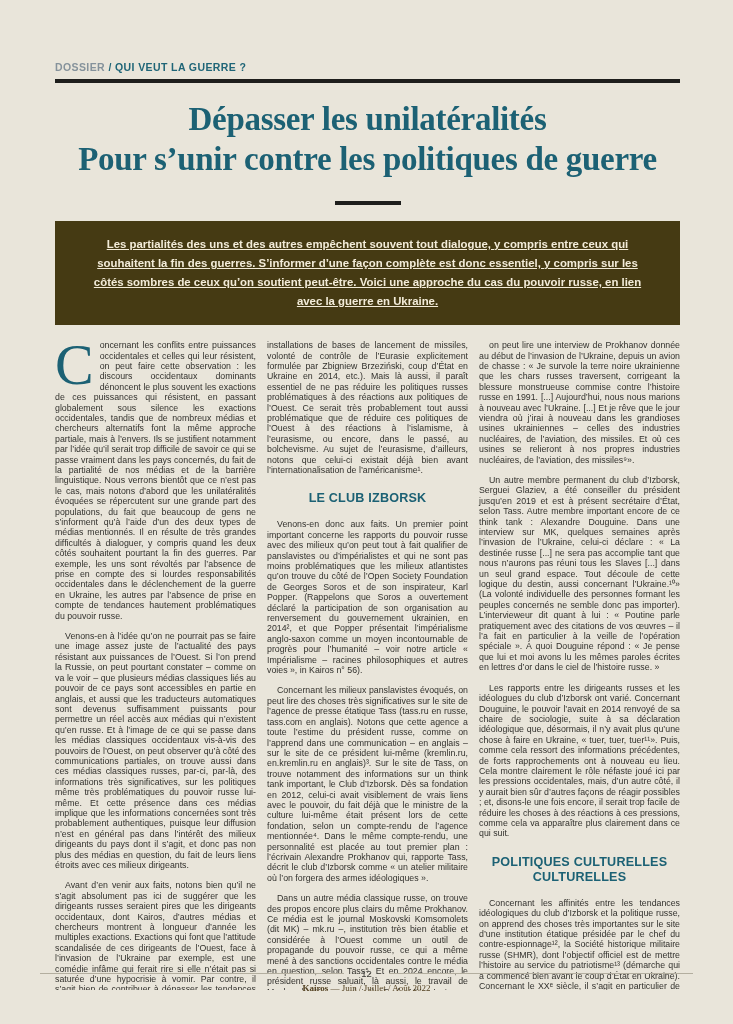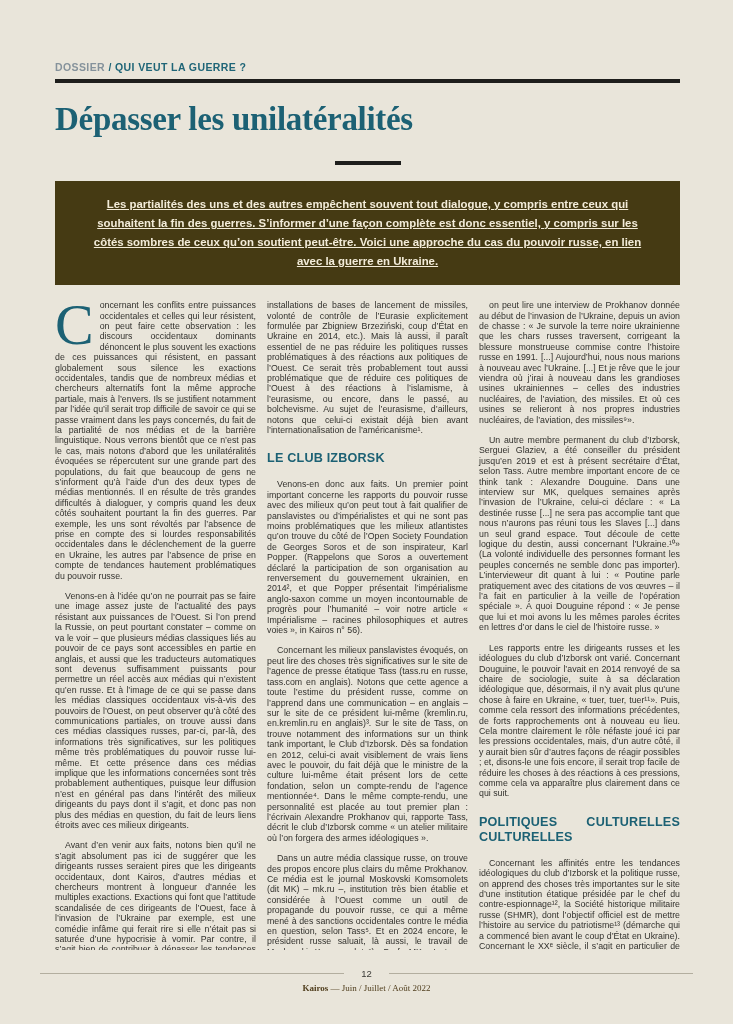--- a/index.html
+++ b/index.html
@@ -8,32 +8,32 @@
   .content{position:absolute;left:55px;width:625px;top:0;}
 
   
   .kicker{margin-top:48px;font-size:10.5px;font-weight:700;letter-spacing:.4px;}
   .kicker .section{color:#85929b;}
   .kicker .sep{color:#1f6577;}
   .kicker .ktitle{color:#1f6577;}
   .rule-thick{height:4px;background:#1e1e1c;margin-top:6px;}
 
   
-  .title{margin-top:16px;font-family:"Liberation Serif",serif;font-weight:700;color:#1c6174;font-size:33px;line-height:40px;letter-spacing:-.3px;}
+  .title{margin-top:16px;text-align:center;font-family:"Liberation Serif",serif;font-weight:700;color:#1c6174;font-size:33px;line-height:40px;letter-spacing:-.3px;}
   .title-rule{width:66px;height:4px;background:#1e1e1c;margin:10px auto 0;}
 
   
   .standfirst{margin-top:16px;background:#453a13;color:#f3ecd9;font-weight:700;font-size:11.4px;line-height:19px;text-align:center;padding:14px 32px;text-decoration:underline;}
 
   
   .cols{margin-top:15px;display:flex;gap:11px;height:650px;overflow:hidden;}
   .col{flex:1;min-width:0;text-align:justify;font-size:8.8px;line-height:10.4px;color:#32312d;}
   .col p{margin:0 0 10px;text-indent:10px;}
   .col p.no-indent{text-indent:0;}
-  .col .section-heading{color:#1c6174;font-size:12.6px;line-height:15px;font-weight:700;margin:16px 0 13px;letter-spacing:.2px;}
+  .col .section-heading{color:#1c6174;font-size:12.6px;line-height:15px;font-weight:700;text-align:center;margin:16px 0 13px;letter-spacing:.2px;}
   .dropcap{float:left;font-family:"Liberation Serif",serif;font-weight:400;font-size:58px;line-height:46px;color:#1c6174;margin:2px 6px 0 0;}
 
   
   .footer{position:absolute;left:40px;right:40px;top:955px;}
   .pageno-row{display:flex;align-items:center;gap:17px;justify-content:flex-end;}
   .pageno-row .fline{flex:1;height:1px;background:#b3ae9f;}
   .pageno{font-size:9.5px;color:#3a3a36;}
   .credit{text-align:center;font-family:"Liberation Serif",serif;font-size:9px;color:#4f3d1c;margin-top:4px;}
   .credit .brand{font-weight:700;}
 </style>
@@ -43,20 +43,21 @@
 <div class="page">
   <div class="content">
 
     <div class="kicker">
       <span class="section">DOSSIER</span><span class="sep"> / </span><span class="ktitle">QUI VEUT LA GUERRE ?</span>
     </div>
     <div class="rule-thick"></div>
 
     <h1 class="title">
       <span>Dépasser les unilatéralités</span><br>
+      <span>Pour s’unir contre les politiques de guerre</span>
     </h1>
     <div class="title-rule"></div>
 
     <div class="standfirst">Les partialités des uns et des autres empêchent souvent tout dialogue, y compris entre ceux qui souhaitent la fin des guerres. S’informer d’une façon complète est donc essentiel, y compris sur les côtés sombres de ceux qu’on soutient peut-être. Voici une approche du cas du pouvoir russe, en lien avec la guerre en Ukraine.</div>
 
     <div class="cols">
 
       <div class="col">
         <p class="no-indent">
           <span class="dropcap">C</span><span>oncernant les conflits entre puissances occidentales et celles qui leur résistent, on peut faire cette observation : les discours occidentaux dominants dénoncent le plus souvent les exactions de ces puissances qui résistent, en passant globalement sous silence les exactions occidentales, tandis que de nombreux médias et chercheurs alternatifs font la même approche partiale, mais à l’envers. Ils se justifient notamment par l’idée qu’il serait trop difficile de savoir ce qui se passe vraiment dans les pays concernés, du fait de la partialité de nos médias et de la barrière linguistique. Nous verrons bientôt que ce n’est pas le cas, mais notons d’abord que les unilatéralités évoquées se répercutent sur une grande part des populations, du fait que beaucoup de gens ne s’informent qu’à l’aide d’un des deux types de médias mentionnés. Il en résulte de très grandes difficultés à dialoguer, y compris quand les deux côtés souhaitent pourtant la fin des guerres. Par exemple, les uns sont révoltés par l’absence de prise en compte des si lourdes responsabilités occidentales dans le déclenchement de la guerre en Ukraine, les autres par l’absence de prise en compte de tendances hautement problématiques du pouvoir russe.</span>

